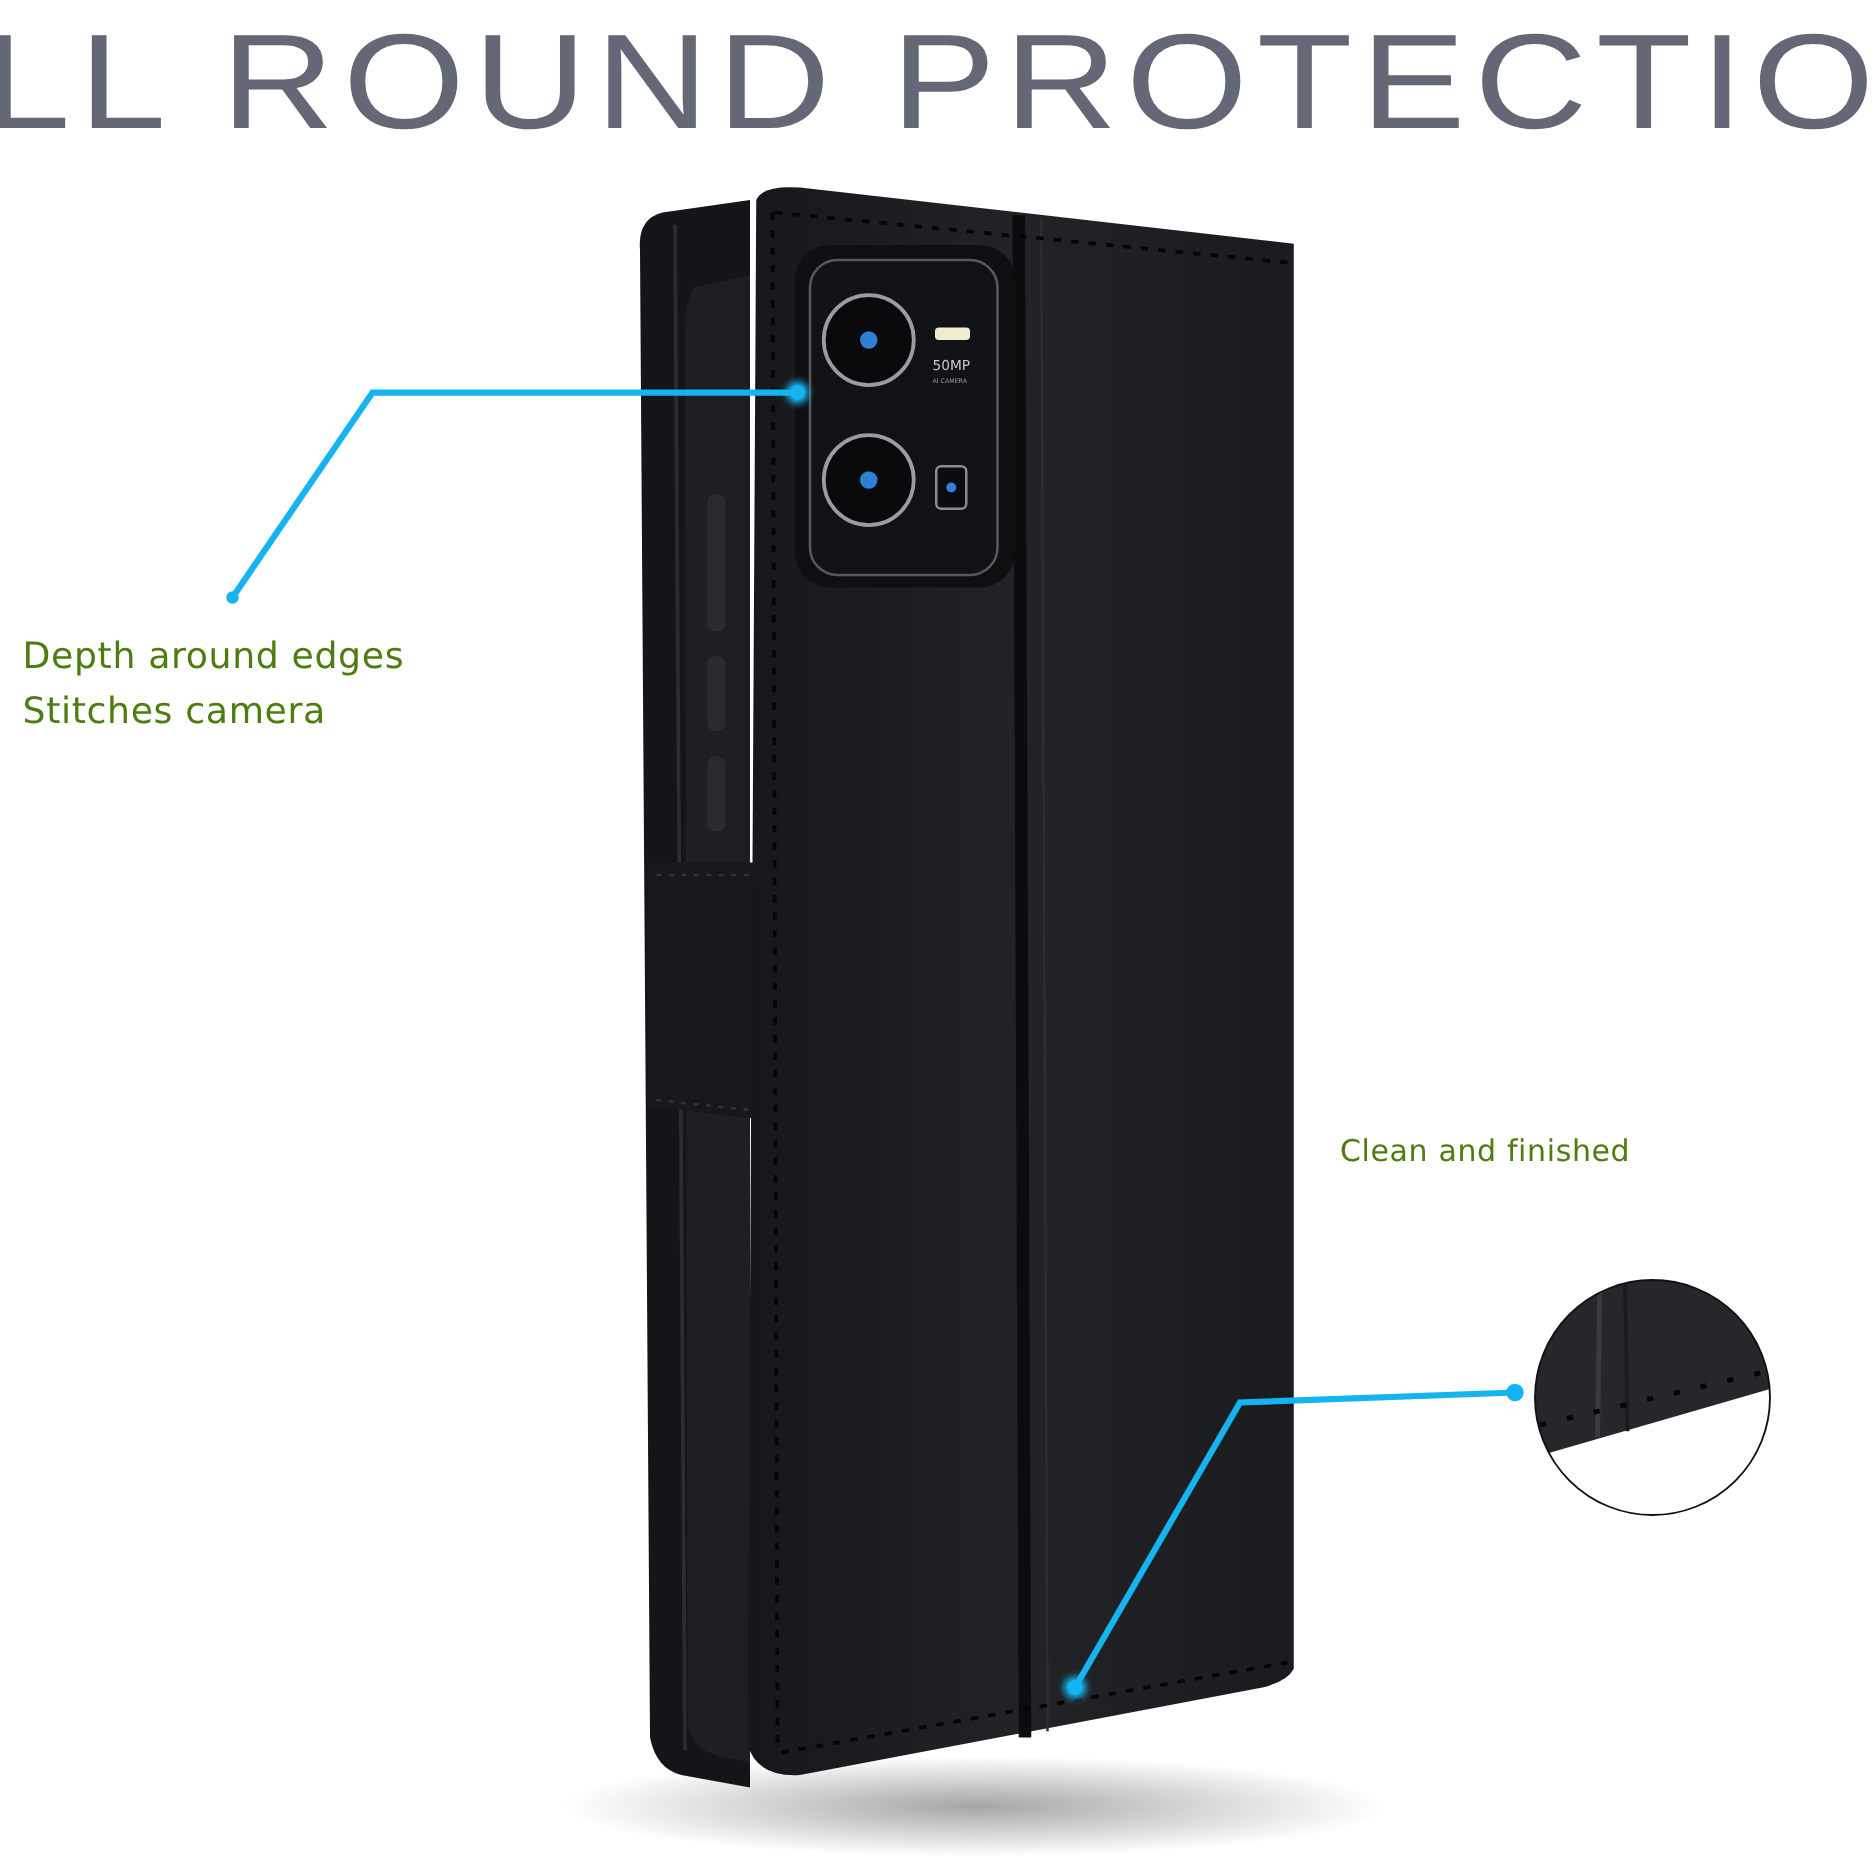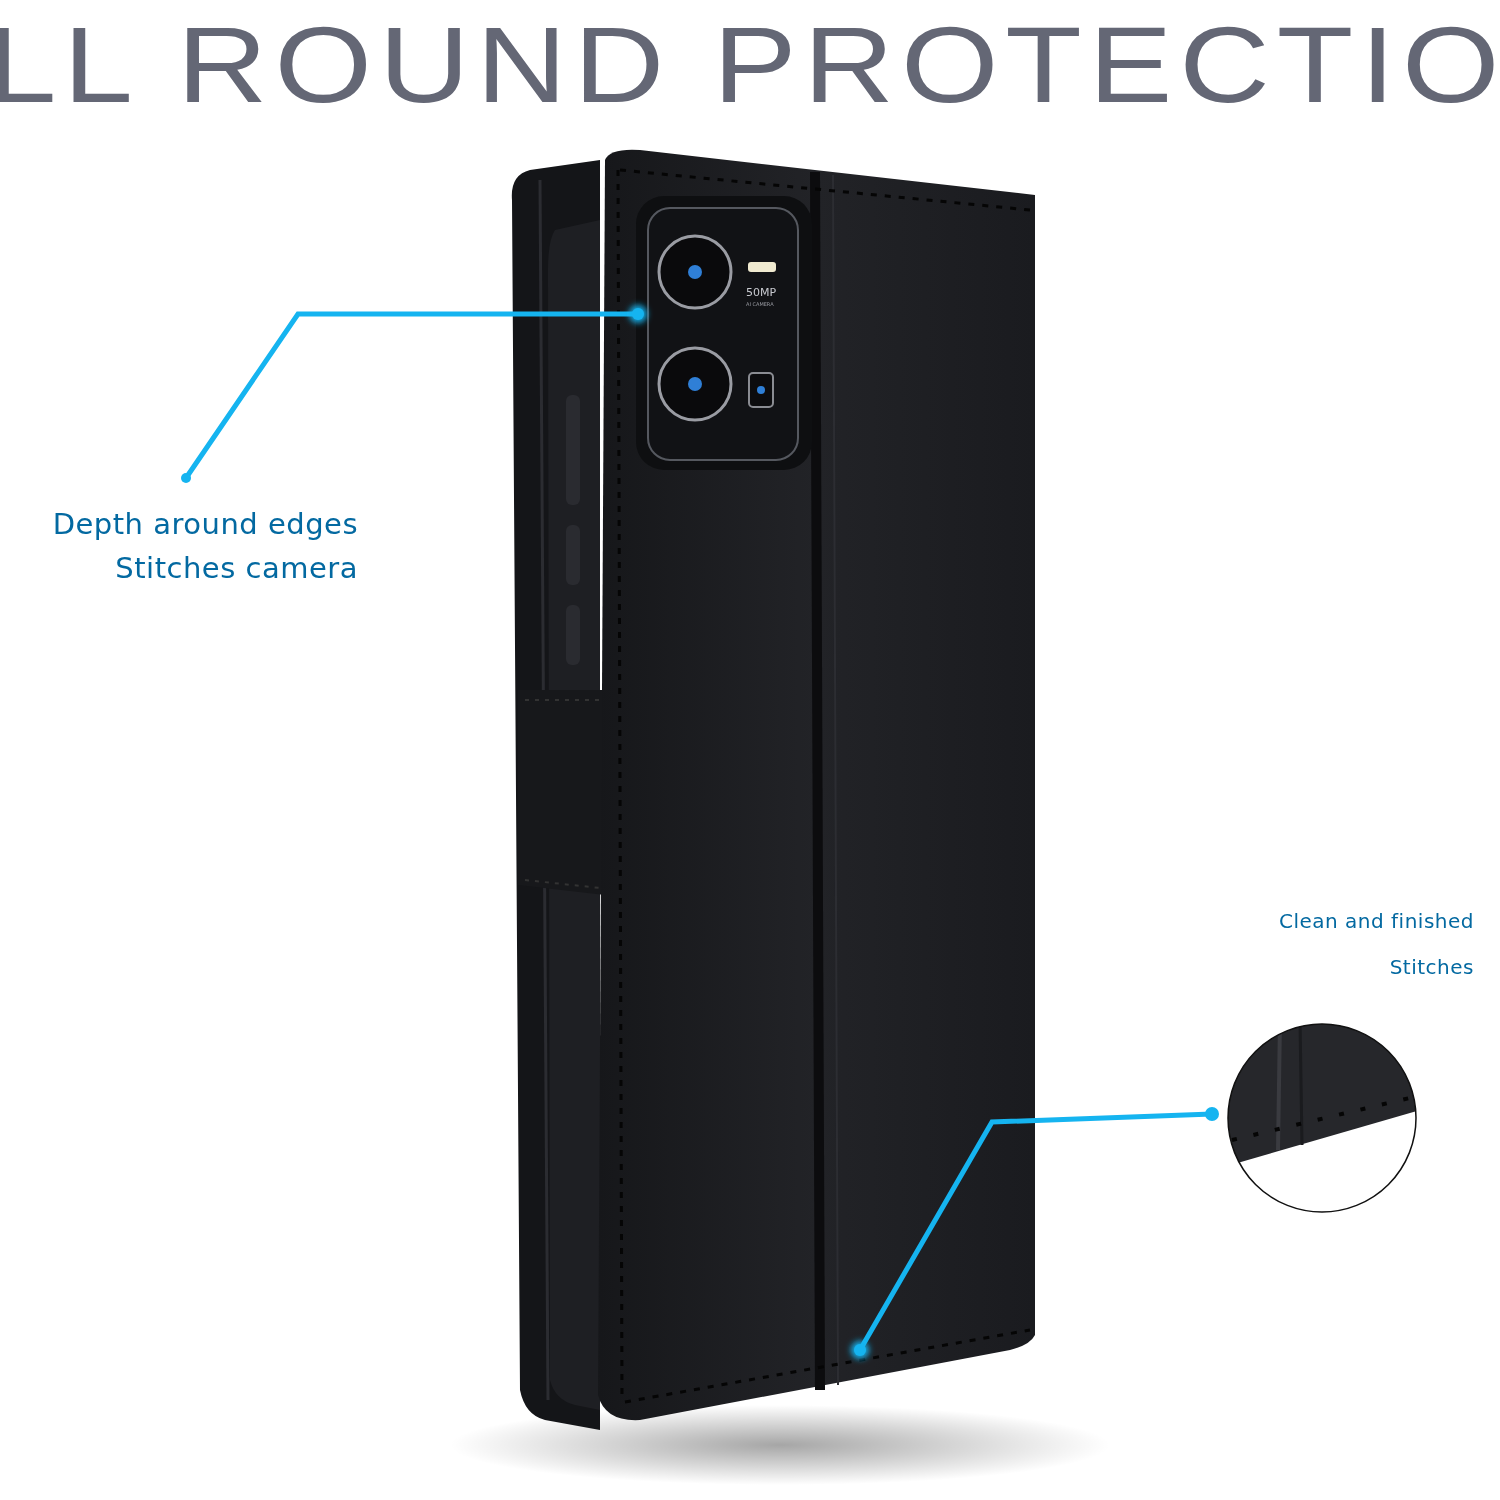--- a/index.html
+++ b/index.html
@@ -1,35 +1,34 @@
 <!DOCTYPE html>
 <html><head>
 <meta charset="utf-8">
 <style>
   html, body { margin:0; padding:0; background:#ffffff; }
   body { width:1500px; height:1500px; position:relative; overflow:hidden; font-family:"DejaVu Sans", sans-serif; }
   .headline { position:absolute; left:0; top:0; width:1500px; text-align:center; color:#646775; font-family:"Liberation Sans", sans-serif; font-size:108px; line-height:130px; letter-spacing:6px; font-weight:400; transform:scaleX(1.16); transform-origin:center top; }
-  .callout { position:absolute; color:#0369a1; font-size:29px; line-height:44px; text-align:right; letter-spacing:0.5px; font-family:"DejaVu Sans", sans-serif; }
+  .callout { position:absolute; color:#4d7c0f; font-size:29px; line-height:44px; text-align:left; letter-spacing:0.5px; font-family:"DejaVu Sans", sans-serif; }
   .callout-left { left:18px; top:502px; width:340px; }
-  .callout-right { left:1104px; top:898px; width:370px; font-size:20px; line-height:46px; }
+  .callout-right { left:1072px; top:898px; width:370px; font-size:24px; line-height:46px; }
   svg.art { position:absolute; left:0; top:0; }
 </style>
 </head>
 <body>
 
 <div class="headline">ALL ROUND PROTECTION</div>
 
 <div class="callout callout-left">
   <div>Depth around edges</div>
   <div>Stitches camera</div>
 </div>
 
 <div class="callout callout-right">
   <div>Clean and finished</div>
-  <div>Stitches</div>
 </div>
 
 <svg class="art" width="1500" height="1500" viewBox="0 0 1500 1500">
   <defs>
     <radialGradient id="shadow" cx="0.5" cy="0.5" r="0.5">
       <stop offset="0" stop-color="#000" stop-opacity="0.35"></stop>
       <stop offset="1" stop-color="#000" stop-opacity="0"></stop>
     </radialGradient>
     <linearGradient id="caseGrad" x1="0" x2="1" y1="0" y2="0">
       <stop offset="0" stop-color="#16171a"></stop>

